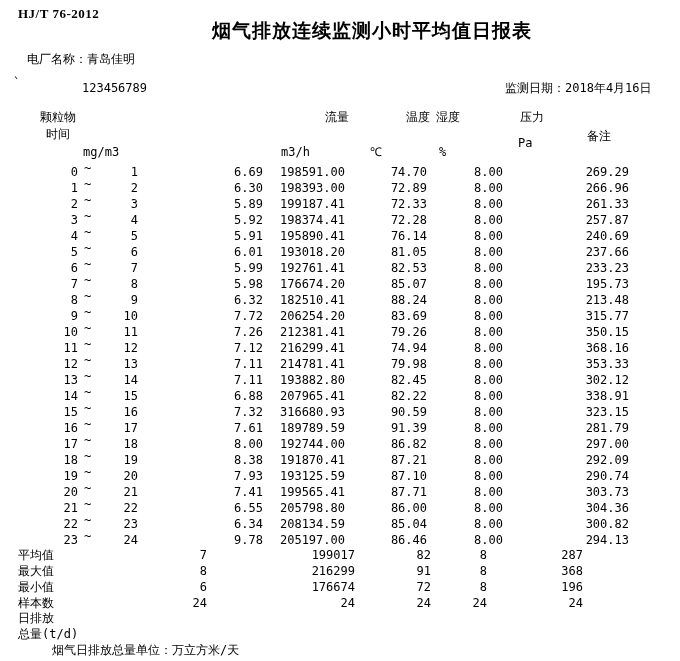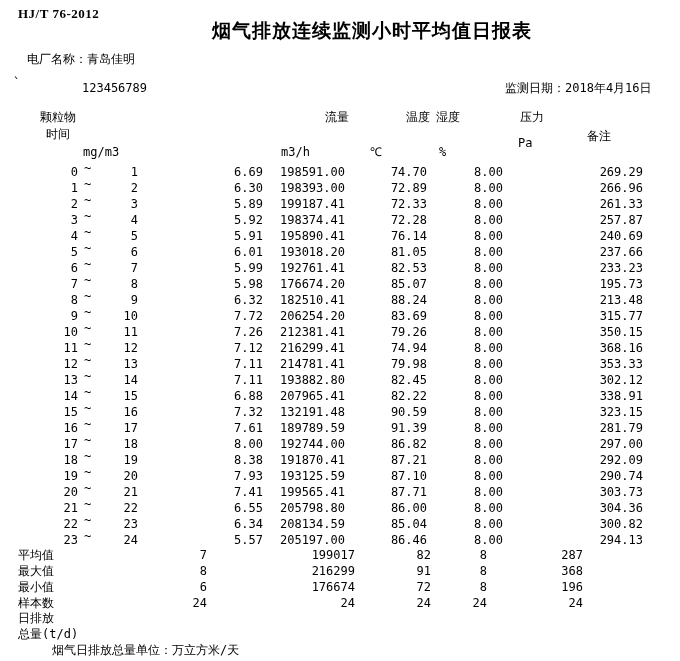--- a/index.html
+++ b/index.html
@@ -31,21 +31,21 @@
 
   .row{position:absolute;left:0;width:680px;height:16px;line-height:16px;}
   .row span{position:absolute;text-align:right;height:16px;}
   .c-from{left:40px;width:38px;}
   .c-tilde{left:84px;width:12px;text-align:left !important;top:-4px;}
   .c-to{left:100px;width:38px;}
   .c-dust{left:183px;width:80px;}
   .c-flow{left:240px;width:105px;}
   .c-temp{left:352px;width:75px;}
   .c-hum{left:428px;width:75px;}
-  .c-pres{left:516px;width:95px;padding-left:32px;}
+  .c-pres{left:502px;width:95px;padding-left:32px;}
 
   .s-label{left:18px;width:90px;text-align:left !important;}
   .s-dust{left:127px;width:80px;}
   .s-flow{left:250px;width:105px;}
   .s-temp{left:356px;width:75px;}
   .s-hum{left:412px;width:75px;}
   .s-pres{left:488px;width:95px;}
 
   .extra1{left:18px;top:611px;}
   .extra2{left:18px;top:627px;}
@@ -225,21 +225,21 @@
         <span class="c-flow">207965.41</span>
         <span class="c-temp">82.22</span>
         <span class="c-hum">8.00</span>
         <span class="c-pres">338.91</span>
       </div>
       <div class="row" style="top: 404px;">
         <span class="c-from">15</span>
         <span class="c-tilde">~</span>
         <span class="c-to">16</span>
         <span class="c-dust">7.32</span>
-        <span class="c-flow">132191.48</span>
+        <span class="c-flow">316680.93</span>
         <span class="c-temp">90.59</span>
         <span class="c-hum">8.00</span>
         <span class="c-pres">323.15</span>
       </div>
       <div class="row" style="top: 420px;">
         <span class="c-from">16</span>
         <span class="c-tilde">~</span>
         <span class="c-to">17</span>
         <span class="c-dust">7.61</span>
         <span class="c-flow">189789.59</span>
@@ -304,21 +304,21 @@
         <span class="c-dust">6.34</span>
         <span class="c-flow">208134.59</span>
         <span class="c-temp">85.04</span>
         <span class="c-hum">8.00</span>
         <span class="c-pres">300.82</span>
       </div>
       <div class="row" style="top: 532px;">
         <span class="c-from">23</span>
         <span class="c-tilde">~</span>
         <span class="c-to">24</span>
-        <span class="c-dust">5.57</span>
+        <span class="c-dust">9.78</span>
         <span class="c-flow">205197.00</span>
         <span class="c-temp">86.46</span>
         <span class="c-hum">8.00</span>
         <span class="c-pres">294.13</span>
       </div>
     </div>
   <div id="summary">
       <div class="row" style="top: 547px;">
         <span class="s-label">平均值</span>
         <span class="s-dust">7</span>

